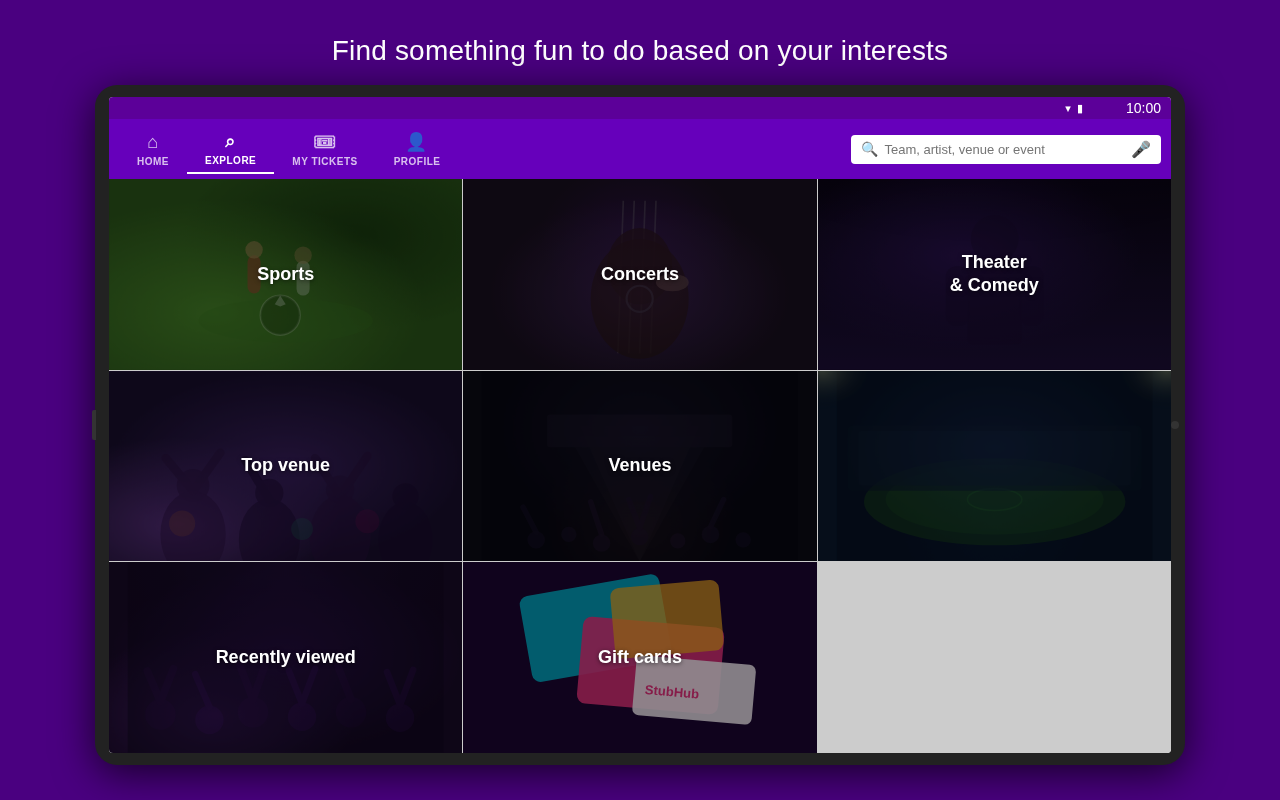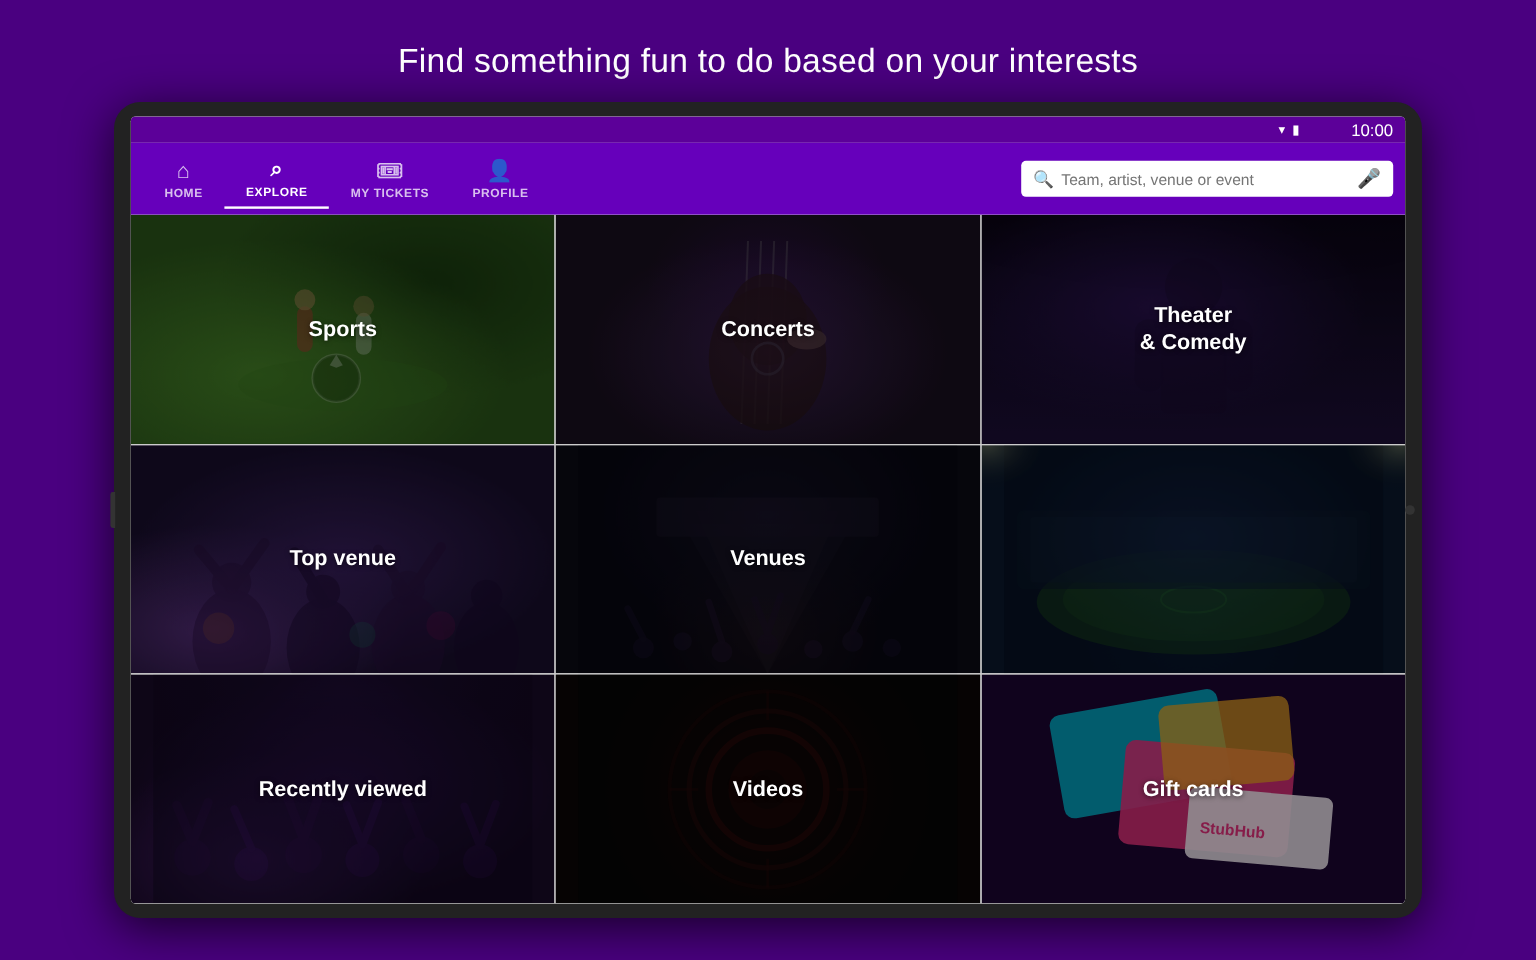--- a/index.html
+++ b/index.html
@@ -483,39 +483,20 @@
             <radialGradient id="crowdLight" cx="50%" cy="0%" r="70%">
               <stop offset="0%" stop-color="#9933ff" stop-opacity="0.15"></stop>
               <stop offset="100%" stop-color="transparent"></stop>
             </radialGradient>
             <rect x="0" y="0" width="290" height="175" fill="url(#crowdLight)"></rect>
           </svg>
         </div>
         <span class="cell-label">Recently viewed</span>
       </div>
 
-      <div class="grid-cell">
-        <div class="grid-cell-bg bg-videos">
-          <svg width="100%" height="100%" viewBox="0 0 290 175" xmlns="http://www.w3.org/2000/svg" style="opacity:0.7">
-            <rect x="0" y="0" width="290" height="175" fill="#050505"></rect>
-
-            <circle cx="145" cy="88" r="75" fill="none" stroke="#1a0505" stroke-width="3" opacity="0.7"></circle>
-            <circle cx="145" cy="88" r="60" fill="none" stroke="#2a0a0a" stroke-width="4" opacity="0.6"></circle>
-            <circle cx="145" cy="88" r="45" fill="none" stroke="#3a0a0a" stroke-width="5" opacity="0.6"></circle>
-            <circle cx="145" cy="88" r="30" fill="#1a0505" opacity="0.8"></circle>
-            <circle cx="145" cy="88" r="15" fill="#0a0505" opacity="0.9"></circle>
-
-            <line x1="145" y1="13" x2="145" y2="35" stroke="#2a0808" stroke-width="2" opacity="0.5"></line>
-            <line x1="145" y1="141" x2="145" y2="163" stroke="#2a0808" stroke-width="2" opacity="0.5"></line>
-            <line x1="70" y1="88" x2="92" y2="88" stroke="#2a0808" stroke-width="2" opacity="0.5"></line>
-            <line x1="198" y1="88" x2="220" y2="88" stroke="#2a0808" stroke-width="2" opacity="0.5"></line>
-          </svg>
-        </div>
-        <span class="cell-label">Videos</span>
-      </div>
 
       <div class="grid-cell">
         <div class="grid-cell-bg" style="background-color:#1a0530; filter:brightness(0.6);">
           <svg width="100%" height="100%" viewBox="0 0 290 175" xmlns="http://www.w3.org/2000/svg">
 
             <rect x="40" y="25" width="130" height="80" rx="8" fill="#00b5cc" opacity="0.85" transform="rotate(-10 80 65)"></rect>
 
             <rect x="90" y="55" width="130" height="80" rx="8" fill="#e0307a" opacity="0.9" transform="rotate(5 155 95)"></rect>
 
             <rect x="120" y="20" width="100" height="65" rx="8" fill="#e8a020" opacity="0.75" transform="rotate(-5 170 52)"></rect>

